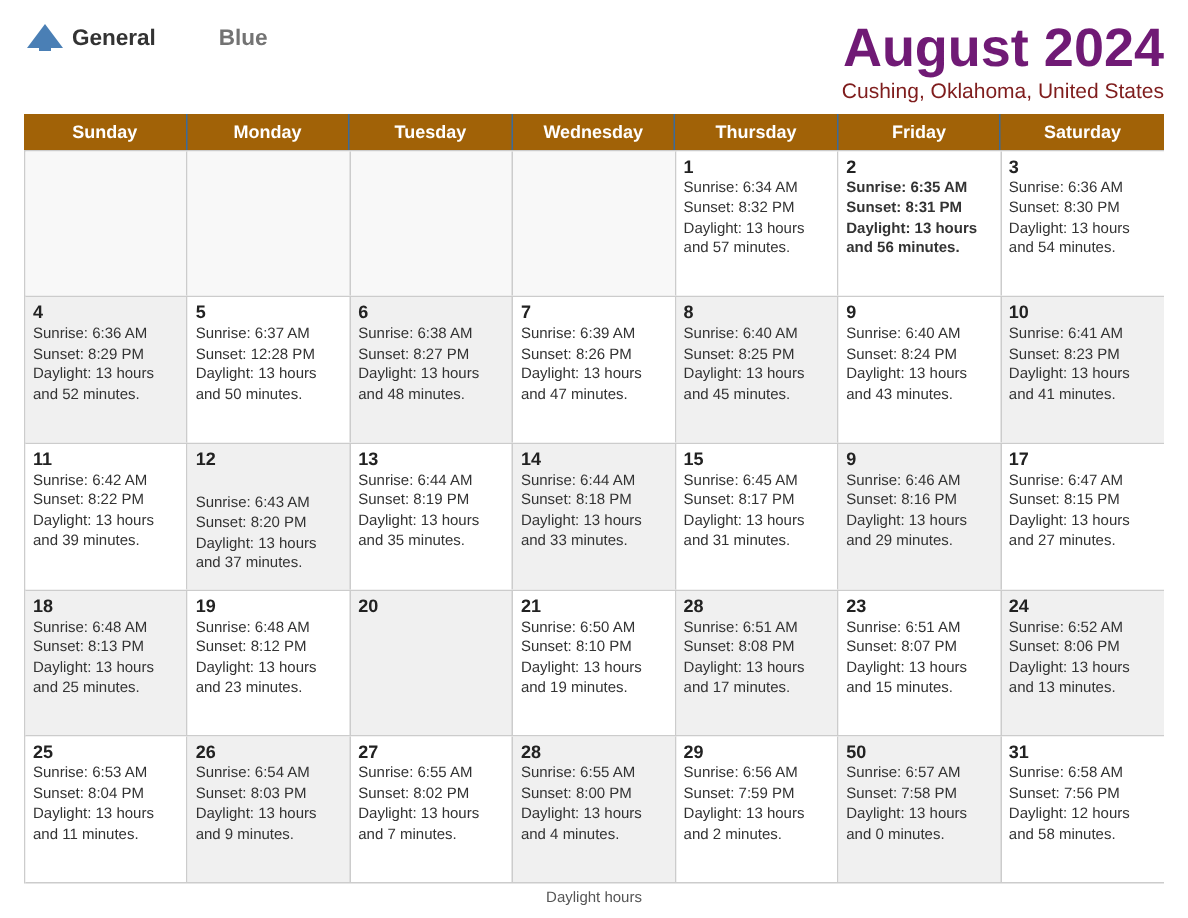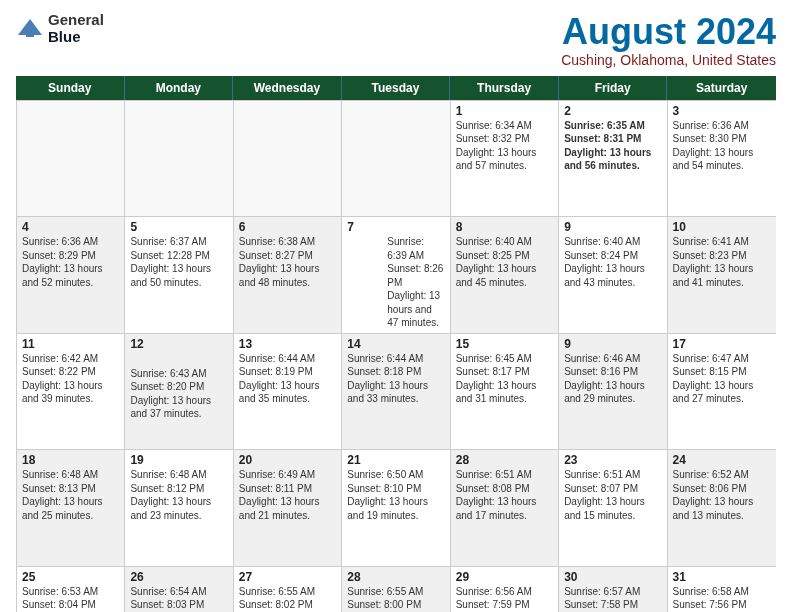--- a/index.html
+++ b/index.html
@@ -23,59 +23,60 @@
       align-items: flex-start;
       margin-bottom: 8px;
     }
     .logo {
       display: flex;
       align-items: center;
       gap: 4px;
     }
     .logo-text {
       display: flex;
-      flex-direction: column;
+      flex-direction: row;
       line-height: 1.1;
+      gap: 42px;
     }
     .logo-general {
       font-size: 15px;
       font-weight: bold;
       color: #333;
     }
     .logo-blue {
       font-size: 15px;
       font-weight: bold;
-      color: #0f172a;
+      color: #737373;
     }
     .logo-icon {
       width: 28px;
       height: 28px;
     }
     .title-area {
       text-align: right;
     }
     .month-title {
       font-size: 36px;
       font-weight: bold;
-      color: #0369a1;
+      color: #701a75;
       line-height: 1.1;
     }
     .location {
       font-size: 14px;
       color: #7f1d1d;
     }
     .calendar {
       flex: 1;
       display: flex;
       flex-direction: column;
     }
     .cal-header {
       display: grid;
       grid-template-columns: repeat(7, 1fr);
-      background: #14532d;
+      background: #a16207;
     }
     .cal-header-cell {
       color: #fff;
       font-size: 12px;
       font-weight: bold;
       text-align: center;
       padding: 5px 2px;
       border-right: 1px solid #3a6a9a;
     }
     .cal-header-cell:last-child { border-right: none; }
@@ -138,22 +139,22 @@
     <div class="title-area">
       <div class="month-title">August 2024</div>
       <div class="location">Cushing, Oklahoma, United States</div>
     </div>
   </div>
 
   <div class="calendar">
     <div class="cal-header">
     <div class="cal-header-cell">Sunday</div>
         <div class="cal-header-cell">Monday</div>
+        <div class="cal-header-cell">Tuesday</div>
         <div class="cal-header-cell">Wednesday</div>
-        <div class="cal-header-cell">Tuesday</div>
         <div class="cal-header-cell">Thursday</div>
         <div class="cal-header-cell">Friday</div>
         <div class="cal-header-cell">Saturday</div>
       </div>
     <div class="cal-body">
     <div class="cal-week">
           <div class="cal-cell empty"></div>
           <div class="cal-cell empty"></div>
           <div class="cal-cell empty"></div>
           <div class="cal-cell empty"></div>
@@ -190,21 +191,21 @@
 Daylight: 13 hours and 50 minutes.</div>
           </div>
           <div class="cal-cell shaded">
             <div class="day-num">6</div>
             <div class="cell-text" style="white-space: pre-line;">Sunrise: 6:38 AM
 Sunset: 8:27 PM
 Daylight: 13 hours and 48 minutes.</div>
           </div>
           <div class="cal-cell">
             <div class="day-num">7</div>
-            <div class="cell-text" style="white-space: pre-line; margin-left: 40px;">Sunrise: 6:39 AM
+            <div class="cell-text" style="white-space: pre-line;">Sunrise: 6:39 AM
 Sunset: 8:26 PM
 Daylight: 13 hours and 47 minutes.</div>
           </div>
           <div class="cal-cell shaded">
             <div class="day-num">8</div>
             <div class="cell-text" style="white-space: pre-line;">Sunrise: 6:40 AM
 Sunset: 8:25 PM
 Daylight: 13 hours and 45 minutes.</div>
           </div>
           <div class="cal-cell">
@@ -272,23 +273,20 @@
 Daylight: 13 hours and 25 minutes.</div>
           </div>
           <div class="cal-cell">
             <div class="day-num">19</div>
             <div class="cell-text" style="white-space: pre-line;">Sunrise: 6:48 AM
 Sunset: 8:12 PM
 Daylight: 13 hours and 23 minutes.</div>
           </div>
           <div class="cal-cell shaded">
             <div class="day-num">20</div>
-            <div class="cell-text" style="white-space: pre-line;">Sunrise: 6:49 AM
-Sunset: 8:11 PM
-Daylight: 13 hours and 21 minutes.</div>
           </div>
           <div class="cal-cell">
             <div class="day-num">21</div>
             <div class="cell-text" style="white-space: pre-line;">Sunrise: 6:50 AM
 Sunset: 8:10 PM
 Daylight: 13 hours and 19 minutes.</div>
           </div>
           <div class="cal-cell shaded">
             <div class="day-num">28</div>
             <div class="cell-text" style="white-space: pre-line;">Sunrise: 6:51 AM
@@ -333,21 +331,21 @@
 Sunset: 8:00 PM
 Daylight: 13 hours and 4 minutes.</div>
           </div>
           <div class="cal-cell">
             <div class="day-num">29</div>
             <div class="cell-text" style="white-space: pre-line;">Sunrise: 6:56 AM
 Sunset: 7:59 PM
 Daylight: 13 hours and 2 minutes.</div>
           </div>
           <div class="cal-cell shaded">
-            <div class="day-num">30</div>
+            <div class="day-num">50</div>
             <div class="cell-text" style="white-space: pre-line;">Sunrise: 6:57 AM
 Sunset: 7:58 PM
 Daylight: 13 hours and 0 minutes.</div>
           </div>
           <div class="cal-cell">
             <div class="day-num">31</div>
             <div class="cell-text" style="white-space: pre-line;">Sunrise: 6:58 AM
 Sunset: 7:56 PM
 Daylight: 12 hours and 58 minutes.</div>
           </div>

